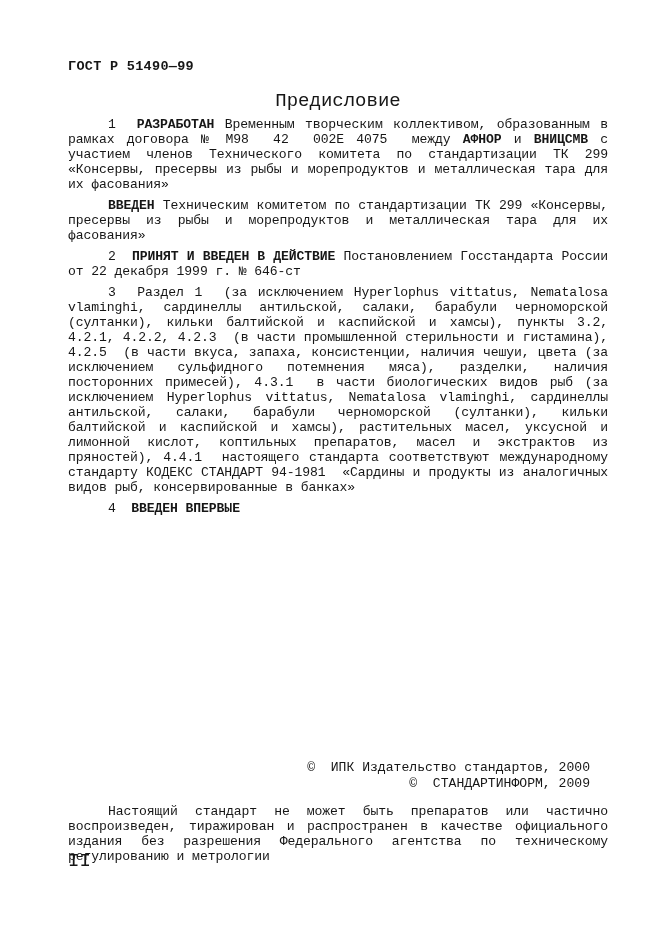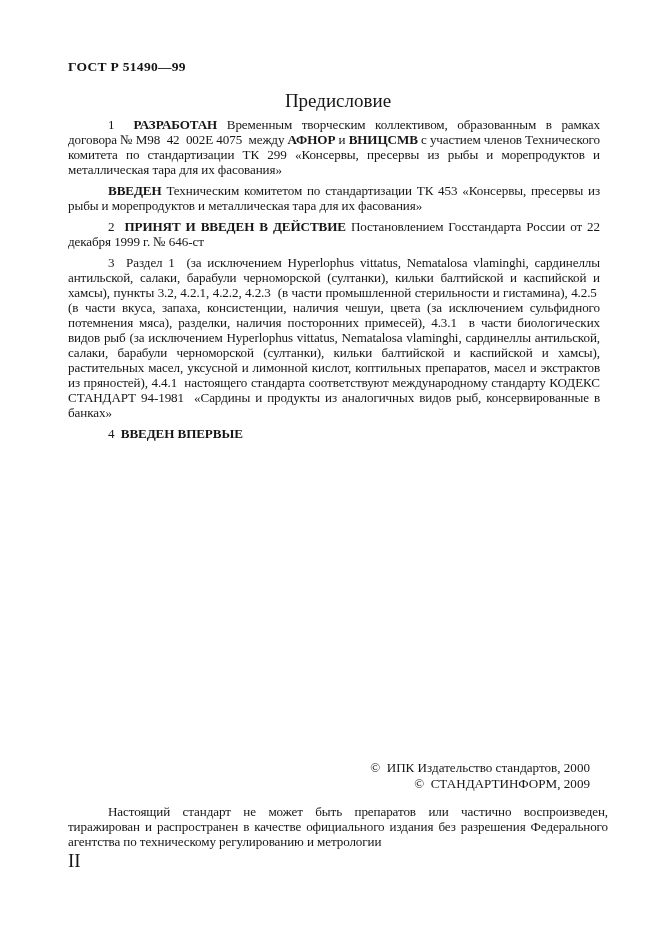--- a/index.html
+++ b/index.html
@@ -1,37 +1,37 @@
 <!DOCTYPE html>
 <html><head>
 <meta charset="utf-8">
 <style>
   html,body{margin:0;padding:0;background:#ffffff;}
   .page{
     position:relative;
     width:661px;height:936px;
     background:#ffffff;
-    font-family:Liberation Serif, serif;
+    font-family:Liberation Mono, monospace;
     color:#161616;
     overflow:hidden;
   }
   .doc-number{
     position:absolute;left:68px;top:59px;
     font-size:13.5px;font-weight:bold;letter-spacing:.3px;
   }
   .preface-title{
     position:absolute;left:68px;top:90px;width:540px;
     text-align:center;font-size:19px;
   }
   .content{
     position:absolute;left:68px;top:117px;width:540px;
     font-size:13.1px;line-height:15px;
     text-align:justify;letter-spacing:-0.1px;
   }
-  .para{margin:6px 8px 0 0;text-indent:40px;}
+  .para{margin:6px 0 0 0;text-indent:40px;}
   .para:first-child{margin-top:0;}
   .para.spaced{margin-top:12px;}
   .bold{font-weight:bold;}
   .copyright{
     position:absolute;left:50px;top:760px;width:540px;
     text-align:right;font-size:13.1px;line-height:15.5px;
   }
   .legal{
     position:absolute;left:68px;top:804px;width:540px;
     font-size:13.1px;line-height:15px;
@@ -44,21 +44,21 @@
 </style>
 </head>
 <body>
 
 <div class="page">
   <div class="doc-number">ГОСТ Р 51490—99</div>
   <div class="preface-title">Предисловие</div>
 
   <div class="content">
       <p class="para"><span>1&nbsp; </span><span class="bold">РАЗРАБОТАН</span><span> Временным творческим коллективом, образованным в рамках договора № М98&nbsp; 42&nbsp; 002Е 4075&nbsp; между </span><span class="bold">АФНОР</span><span> и </span><span class="bold">ВНИЦСМВ</span><span> с участием членов Технического комитета по стандартизации ТК 299 «Консервы, пресервы из рыбы и морепродуктов и металлическая тара для их фасования»</span></p>
-      <p class="para"><span class="bold">ВВЕДЕН</span><span> Техническим комитетом по стандартизации ТК 453 «Консервы, пресервы из рыбы и морепродуктов и металлическая тара для их фасования»</span></p>
+      <p class="para"><span class="bold">ВВЕДЕН</span><span> Техническим комитетом по стандартизации ТК 299 «Консервы, пресервы из рыбы и морепродуктов и металлическая тара для их фасования»</span></p>
       <p class="para"><span>2&nbsp; </span><span class="bold">ПРИНЯТ И ВВЕДЕН В ДЕЙСТВИЕ</span><span> Постановлением Госстандарта России от 22 декабря 1999 г. № 646-ст</span></p>
       <p class="para"><span>3&nbsp; Раздел 1&nbsp; (за исключением Hyperlophus vittatus, Nematalosa vlaminghi, сардинеллы антильской, салаки, барабули черноморской (султанки), кильки балтийской и каспийской и хамсы), пункты 3.2, 4.2.1, 4.2.2, 4.2.3&nbsp; (в части промышленной стерильности и гистамина), 4.2.5&nbsp; (в части вкуса, запаха, консистенции, наличия чешуи, цвета (за исключением сульфидного потемнения мяса), разделки, наличия посторонних примесей), 4.3.1&nbsp; в части биологических видов рыб (за исключением Hyperlophus vittatus, Nematalosa vlaminghi, сардинеллы антильской, салаки, барабули черноморской (султанки), кильки балтийской и каспийской и хамсы), растительных масел, уксусной и лимонной кислот, коптильных препаратов, масел и экстрактов из пряностей), 4.4.1&nbsp; настоящего стандарта соответствуют международному стандарту КОДЕКС СТАНДАРТ 94-1981&nbsp; «Сардины и продукты из аналогичных видов рыб, консервированные в банках»</span></p>
       <p class="para"><span>4&nbsp; </span><span class="bold">ВВЕДЕН ВПЕРВЫЕ</span></p>
     </div>
 
   <div class="copyright">
     <div>©&nbsp; ИПК Издательство стандартов, 2000</div>
     <div>©&nbsp; СТАНДАРТИНФОРМ, 2009</div>
   </div>
 

